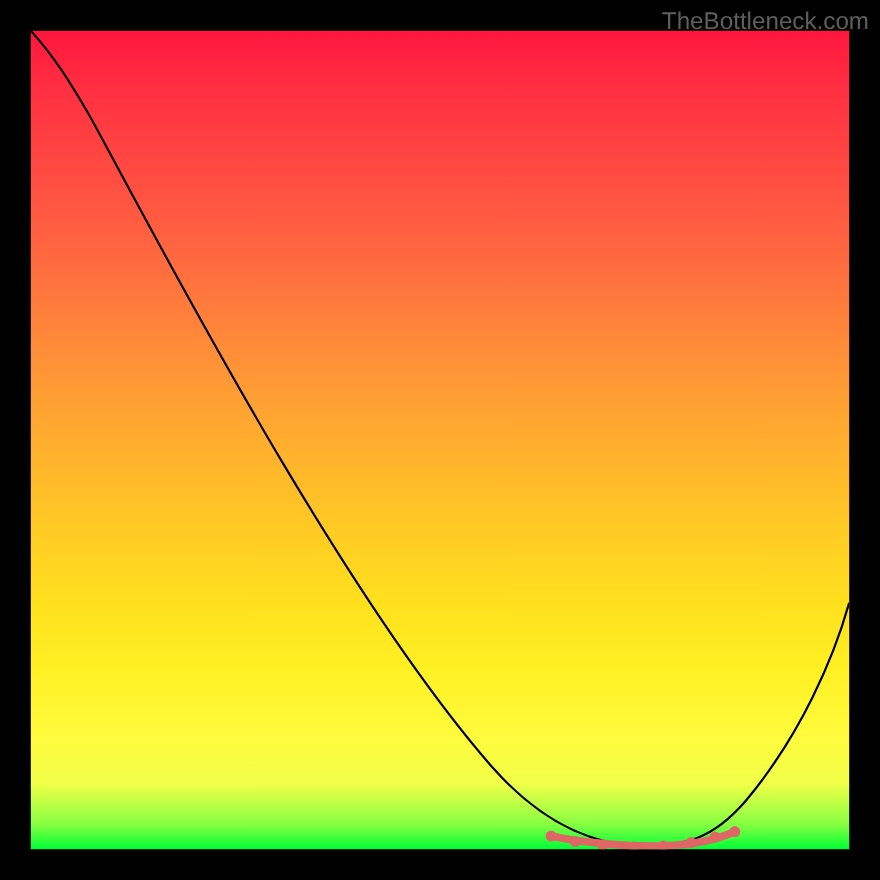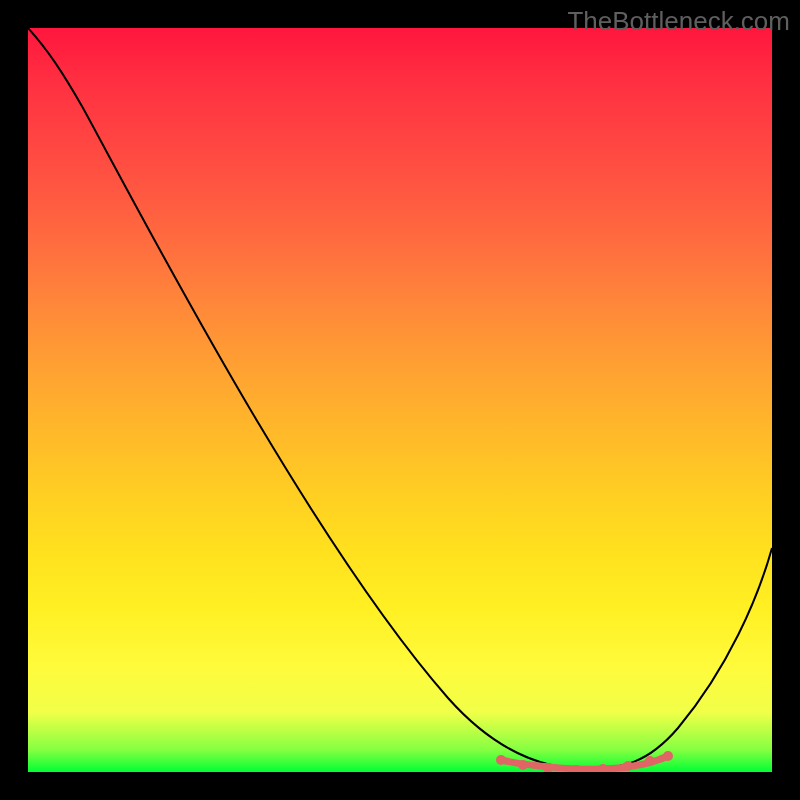--- a/index.html
+++ b/index.html
@@ -1,17 +1,17 @@
 <!DOCTYPE html>
 <html><head>
 <meta charset="utf-8">
 <style>
   * { margin: 0; padding: 0; box-sizing: border-box; }
   body { width: 800px; height: 800px; background: #000; position: relative; overflow: hidden; }
-  .watermark { position: absolute; top: 6px; right: 10px; color: #5f5f5f; font-family: Arial, sans-serif; font-size: 26px; font-weight: 500; z-index: 10; }
+  .watermark { position: absolute; top: 6px; right: 10px; color: #5f5f5f; font-family: Arial, sans-serif; font-size: 22px; font-weight: 500; z-index: 10; }
   .plot-area { position: absolute; left: 28px; top: 28px; width: 744px; height: 744px; }
   .gradient-bg { position: absolute; inset: 0; background: linear-gradient(to bottom,
     #ff163e 0%,
     #ff2f41 7%,
     #ff4242 14%,
     #ff5841 22%,
     #ff703e 30%,
     #ff8a39 38%,
     #ffa232 46%,
     #ffb82a 54%,

